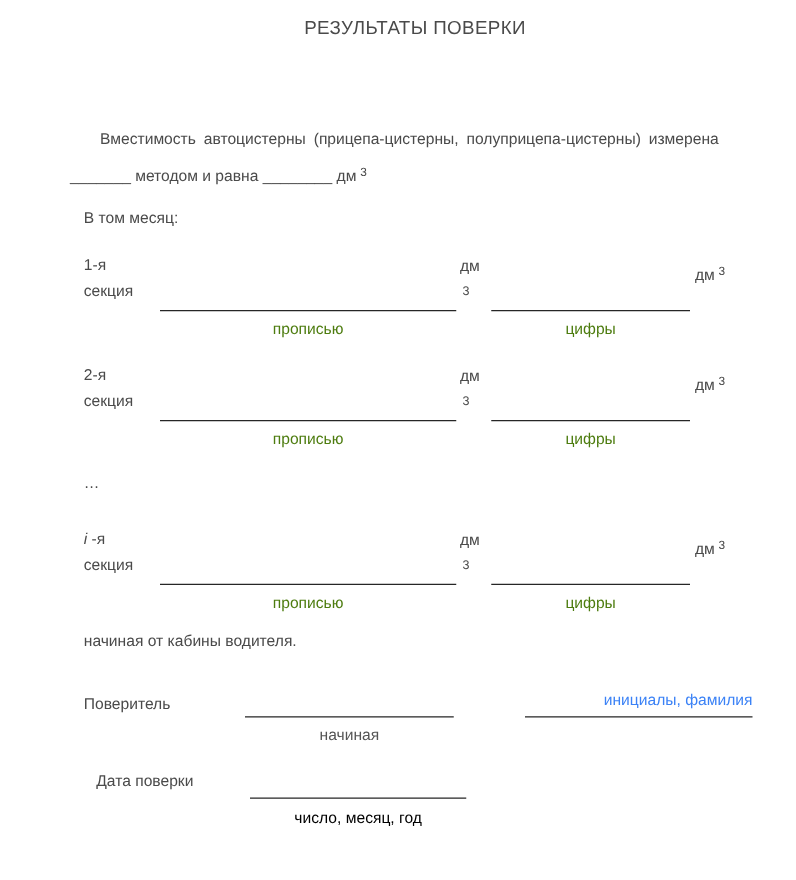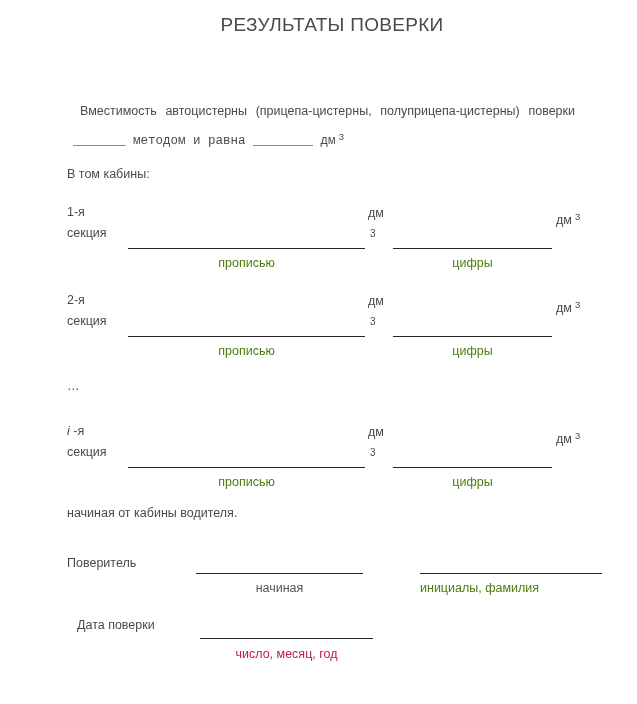--- a/index.html
+++ b/index.html
@@ -10,37 +10,36 @@
     background: #ffffff;
     font-family: "Liberation Sans", "DejaVu Sans", sans-serif;
     font-size: 12.5px;
     color: #4a4a4a;
     overflow: hidden;
   }
   .doc-title {
     position: absolute;
     top: 14px; left: 67px; width: 530px;
     text-align: center;
-    font-size: 19px;
+    font-size: 15px;
     color: #4a4a4a;
     letter-spacing: 0.3px;
   }
   .intro-line1 {
     position: absolute;
     top: 104px; left: 67px; width: 508px;
     text-align: justify;
     text-align-last: justify;
     text-indent: 13px;
     white-space: normal;
   }
   .intro-line2 {
     position: absolute;
-    top: 134px; left: 73px; width: 540px;
+    top: 134px; left: 56px; width: 540px;
     white-space: pre;
-    font-family: Liberation Mono, monospace;
   }
   .sup {
     font-size: 9.5px;
     position: relative;
     top: -4px;
     margin-left: 3px;
   }
   .including { position: absolute; top: 167px; left: 67px; }
 
   .sec-row { position: absolute; left: 0; width: 505px; height: 72px; }
@@ -60,37 +59,37 @@
   .unit-mid-3  { position: absolute; left: 370px; top: 23px; font-size: 10px; }
   .unit-right  { position: absolute; left: 556px; top: 8px; }
 
   .ellipsis { position: absolute; top: 379px; left: 67px; }
   .closing-note { position: absolute; top: 506px; left: 67px; }
 
   .sig-label  { position: absolute; top: 556px; left: 67px; text-align: right; }
   .sig-line1  { position: absolute; top: 573px; left: 196px; width: 167px; border-top: 1.4px solid #262626; height: 0; }
   .sig-line2  { position: absolute; top: 573px; left: 420px; width: 182px; border-top: 1.4px solid #262626; height: 0; }
   .sig-cap1   { position: absolute; top: 581px; left: 196px; width: 167px; text-align: center; color: #555555; }
-  .sig-cap2   { position: absolute; top: 581px; left: 420px; width: 182px; text-align: left; color: #4d7c0f; }
+  .sig-cap2   { position: absolute; top: 553px; left: 420px; width: 182px; text-align: right; color: #3b82f6; }
 
   .date-label { position: absolute; top: 618px; left: 77px; }
   .date-line  { position: absolute; top: 638px; left: 200px; width: 173px; border-top: 1.4px solid #262626; height: 0; }
-  .date-cap   { position: absolute; top: 647px; left: 200px; width: 173px; text-align: center; color: #be185d; }
+  .date-cap   { position: absolute; top: 647px; left: 200px; width: 173px; text-align: center; color: #000000; }
 </style>
 </head>
 <body>
 
 <div class="page">
 
   <div class="doc-title">РЕЗУЛЬТАТЫ ПОВЕРКИ</div>
 
-  <div class="intro-line1">Вместимость автоцистерны (прицепа-цистерны, полуприцепа-цистерны) поверки</div>
+  <div class="intro-line1">Вместимость автоцистерны (прицепа-цистерны, полуприцепа-цистерны) измерена</div>
   <div class="intro-line2"><span>_______ методом и равна ________ дм</span><span class="sup">3</span></div>
 
-  <div class="including">В том кабины:</div>
+  <div class="including">В том месяц:</div>
 
   <div class="sec-row" style="top:205px">
     <div class="sec-num">1-я</div>
     <div class="sec-word">секция</div>
     <div class="blank blank1"></div>
     <div class="caption cap1">прописью</div>
     <div class="unit-mid">дм</div>
     <div class="unit-mid-3">3</div>
     <div class="blank blank2"></div>
     <div class="caption cap2">цифры</div>

